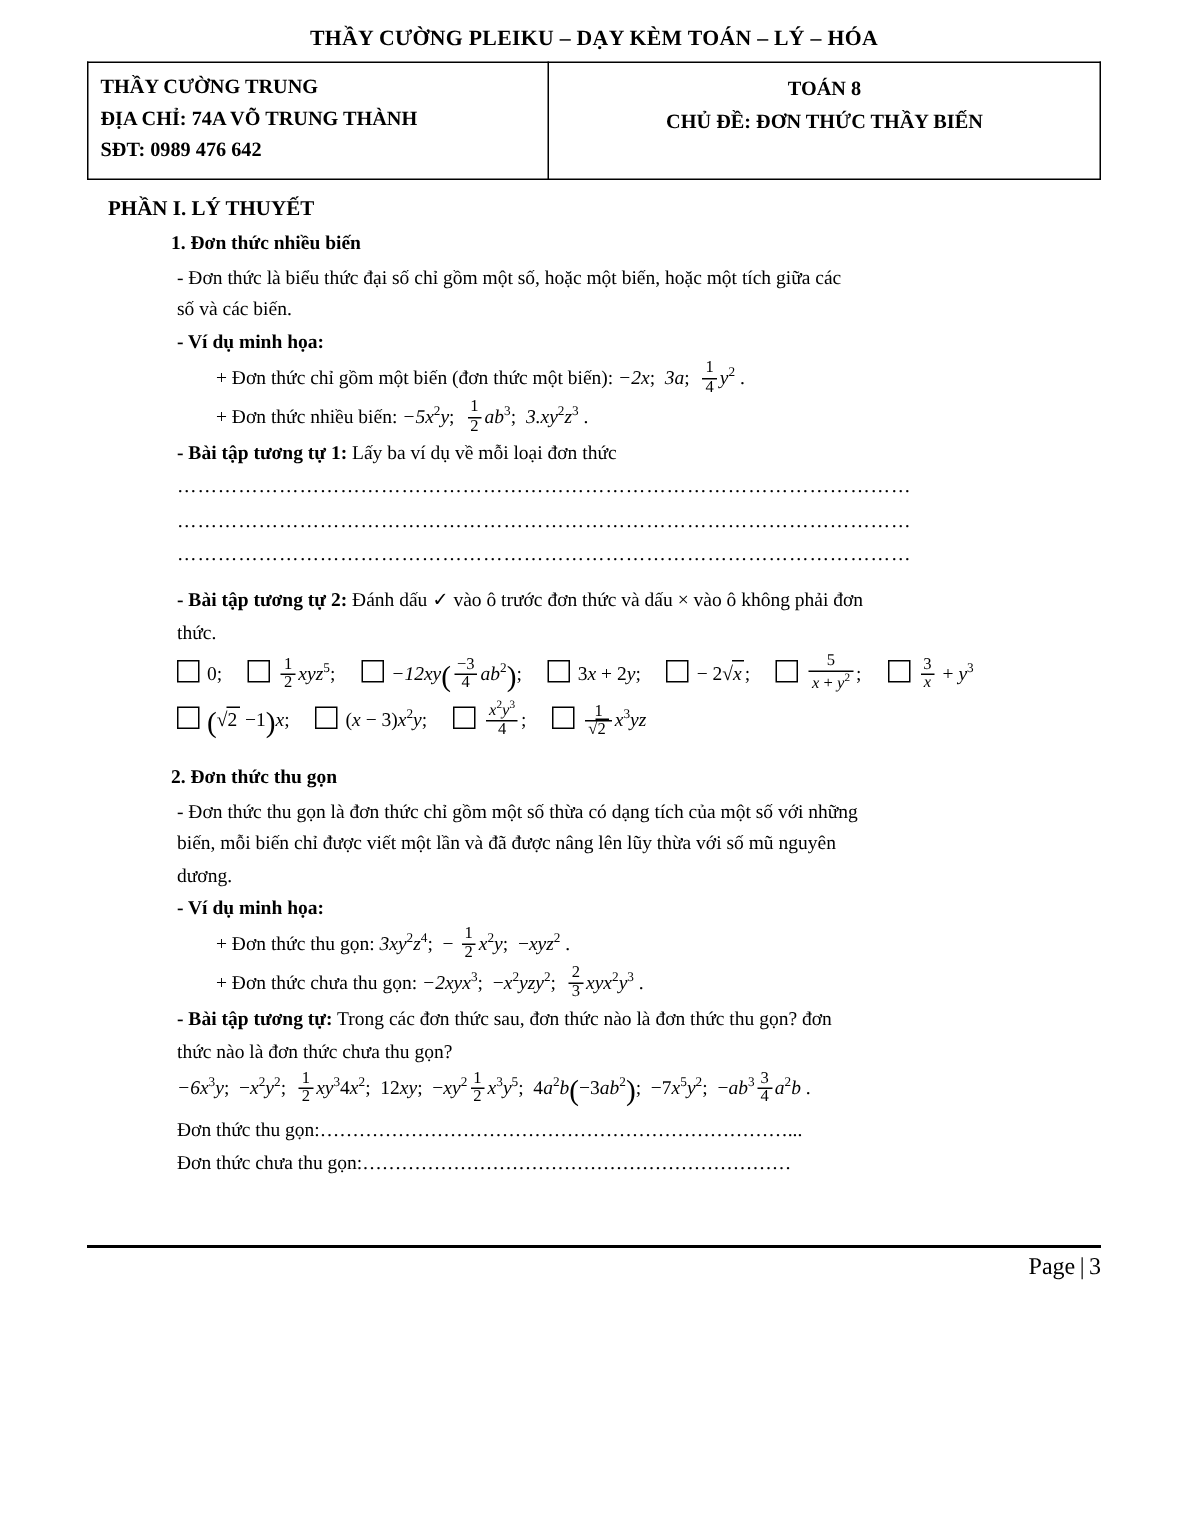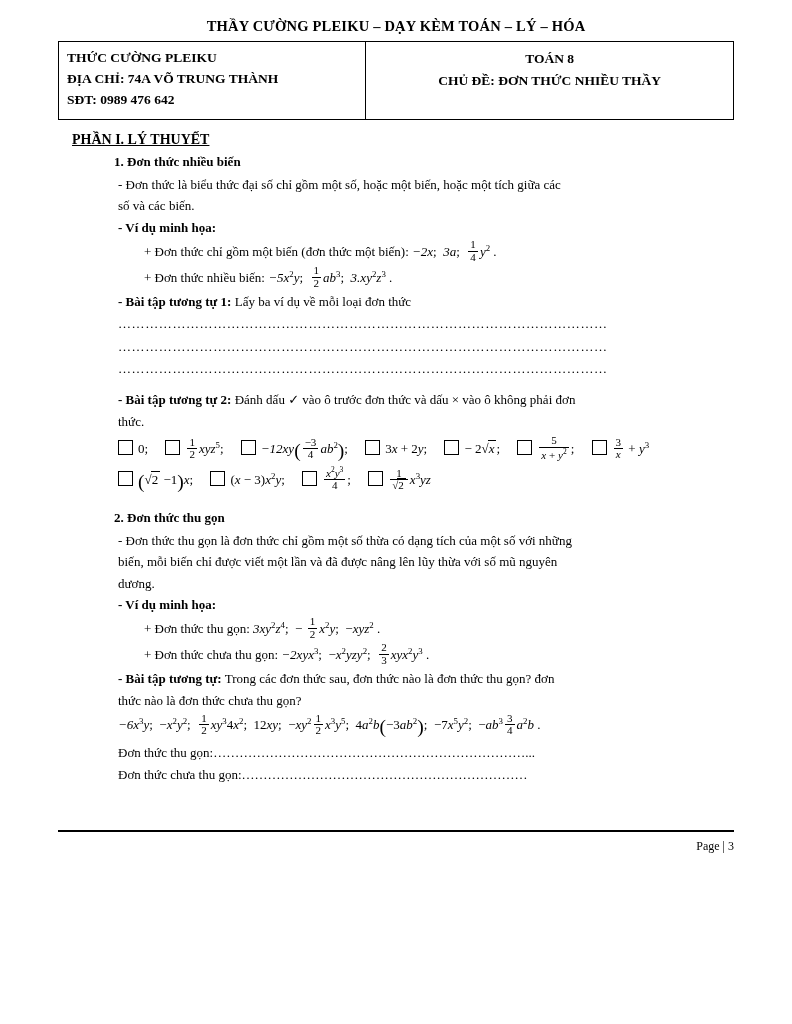--- a/index.html
+++ b/index.html
@@ -131,49 +131,49 @@
     position: absolute;
     left: 58px;
     right: 58px;
     bottom: 40px;
     border-top: 2px solid #000;
   }
   .footer-page {
     position: absolute;
     right: 58px;
     bottom: 18px;
-    font-size: 12px;
+    font-size: 16px;
     text-align: right;
   }
   .pipe { padding: 0 3px; }
 </style>
 </head>
 <body>
 
 <div class="page">
 
   <div class="doc-header-title">THẦY CƯỜNG PLEIKU – DẠY KÈM TOÁN – LÝ – HÓA</div>
 
   <table class="header-table">
     <tbody>
         <tr>
       <td class="hcell-left">
-        <div>THỨC CƯỜNG PLEIKU</div>
+        <div>THẦY CƯỜNG TRUNG</div>
         <div>ĐỊA CHỈ: 74A VÕ TRUNG THÀNH</div>
         <div>SĐT: 0989 476 642</div>
       </td>
       <td class="hcell-right">
         <div>TOÁN 8</div>
-        <div>CHỦ ĐỀ: ĐƠN THỨC NHIỀU THẦY</div>
+        <div>CHỦ ĐỀ: ĐƠN THỨC THẦY BIẾN</div>
       </td>
     </tr>
   </tbody>
     </table>
 
-  <div class="section-title" style="margin-left:14px;text-decoration:underline;">PHẦN I. LÝ THUYẾT</div>
+  <div class="section-title" style="margin-left:14px;">PHẦN I. LÝ THUYẾT</div>
 
   <div class="sub-head">1. Đơn thức nhiều biến</div>
 
   <div class="body-line">- Đơn thức là biểu thức đại số chỉ gồm một số, hoặc một biến, hoặc một tích giữa các</div>
   <div class="body-line">số và các biến.</div>
 
   <div class="bullet-line bullet-bold">- Ví dụ minh họa:</div>
 
 
   <div class="math-line">

